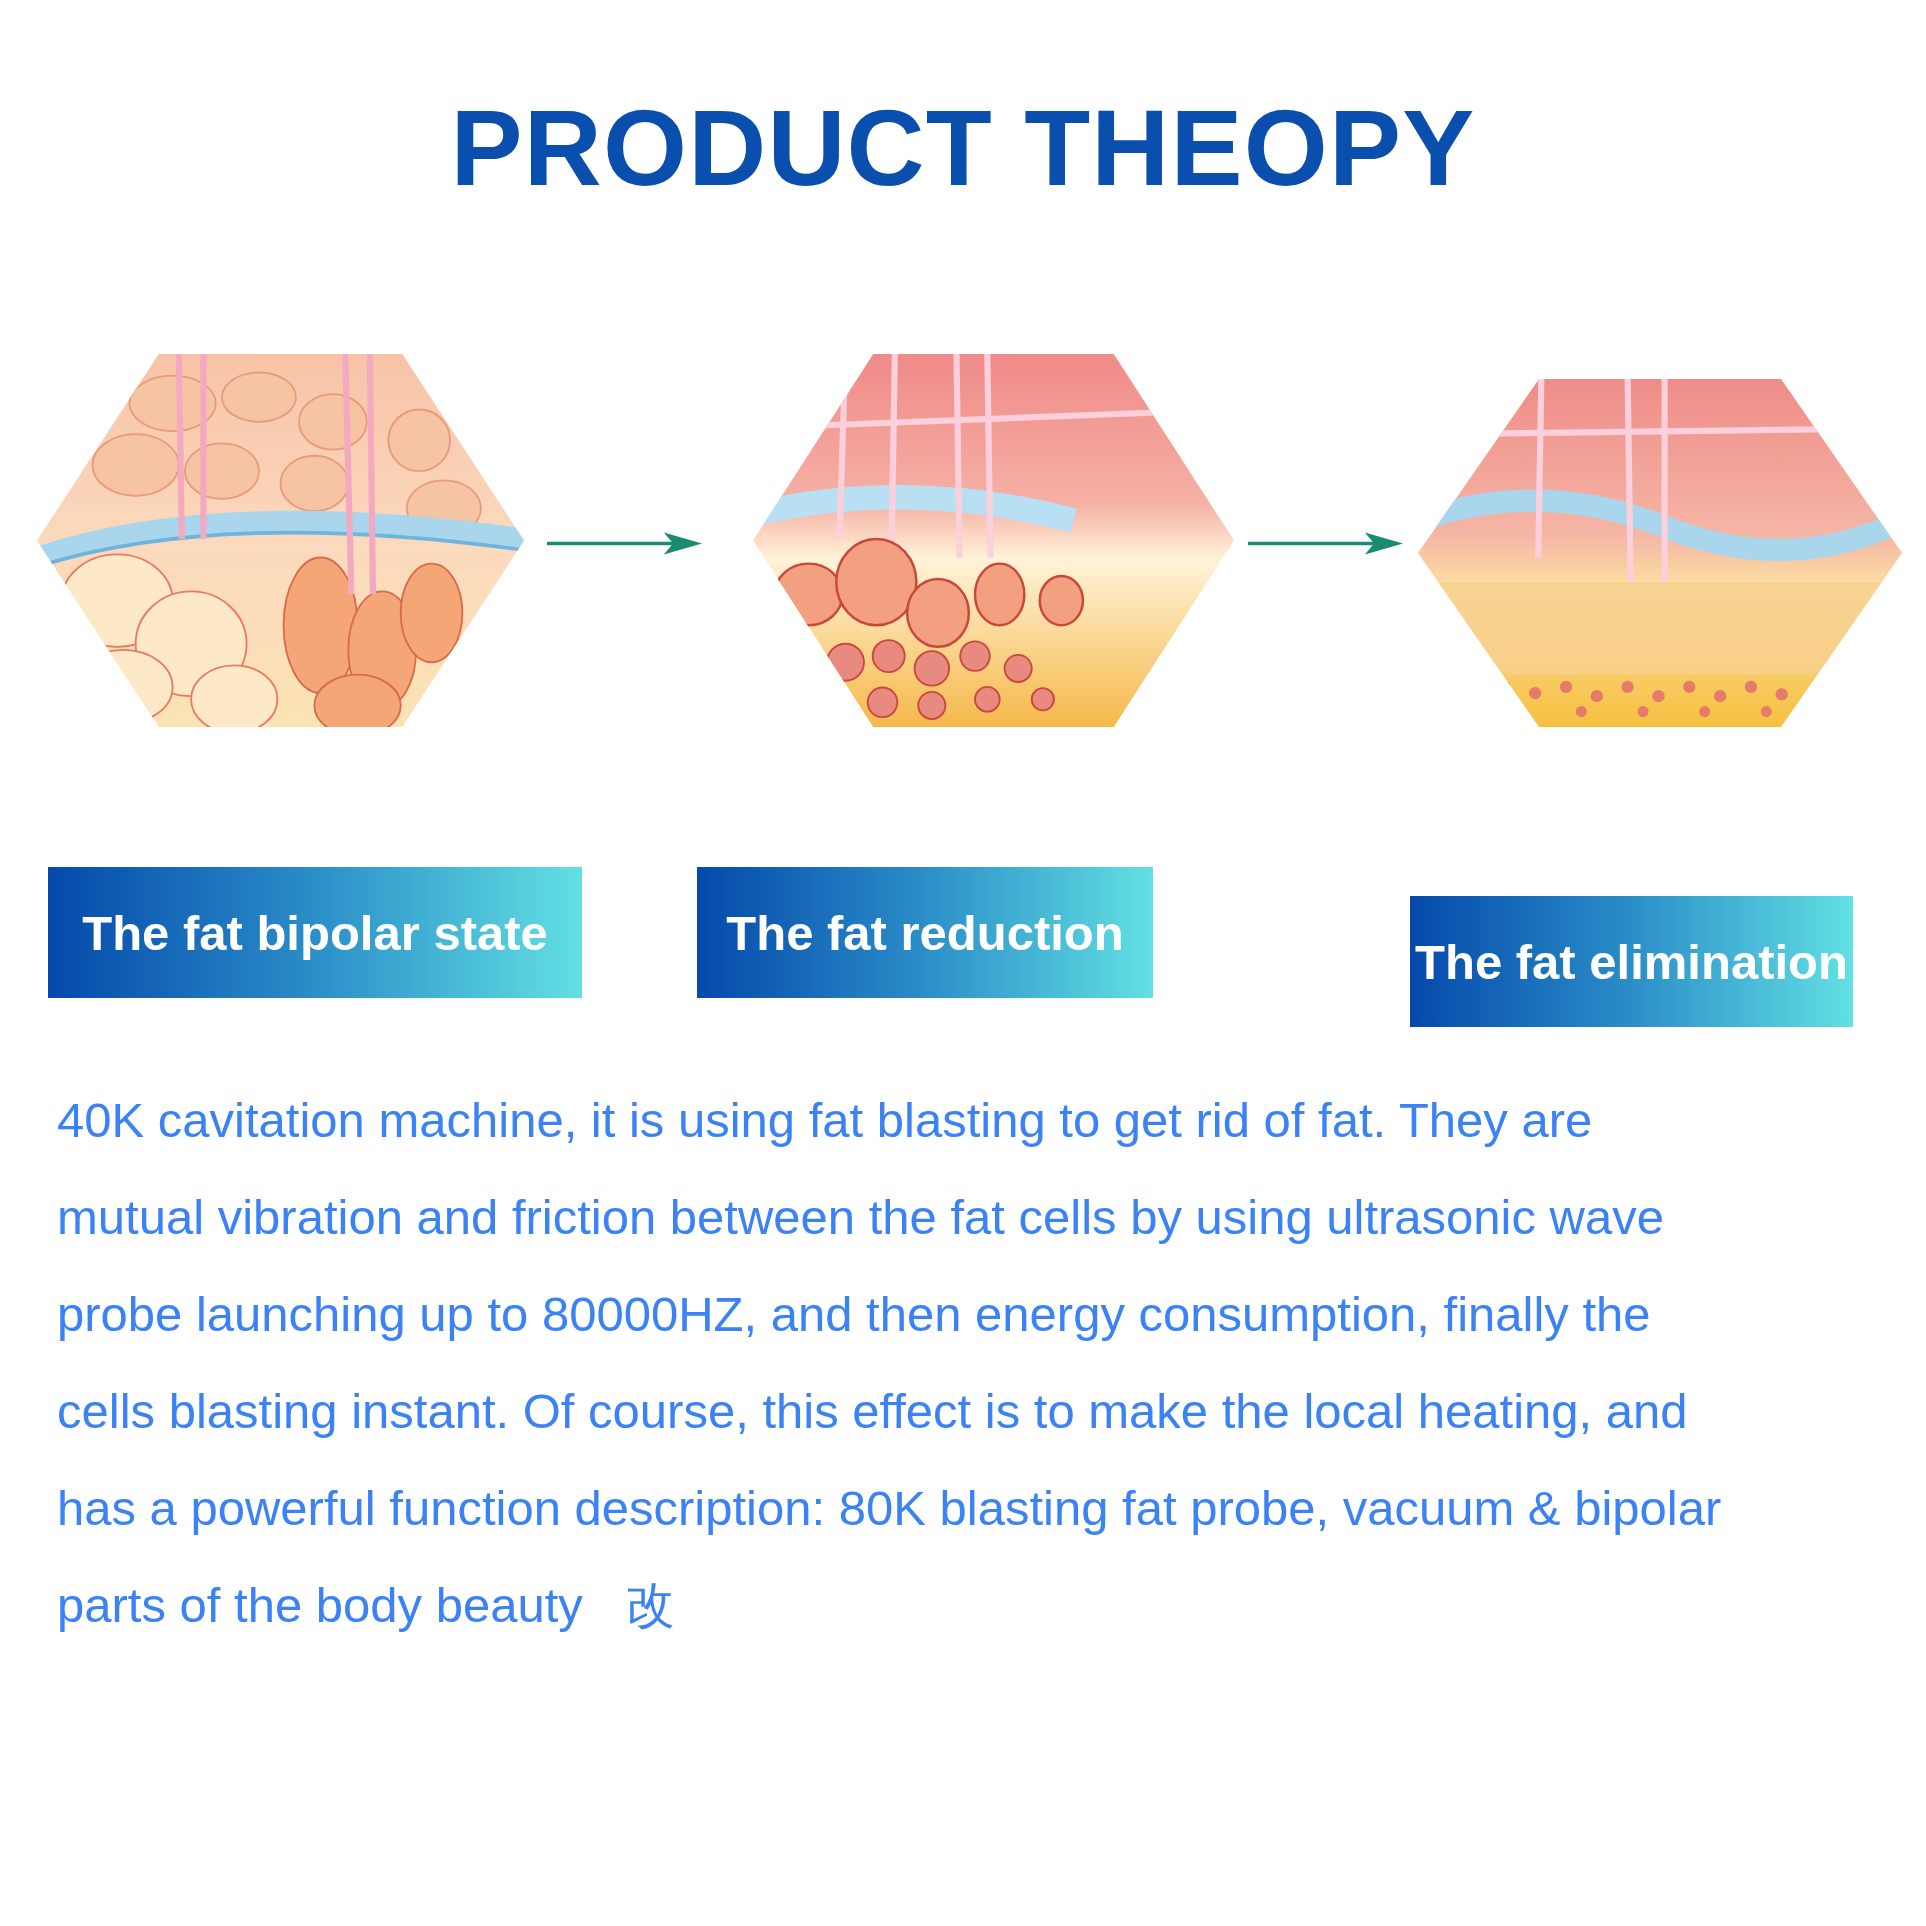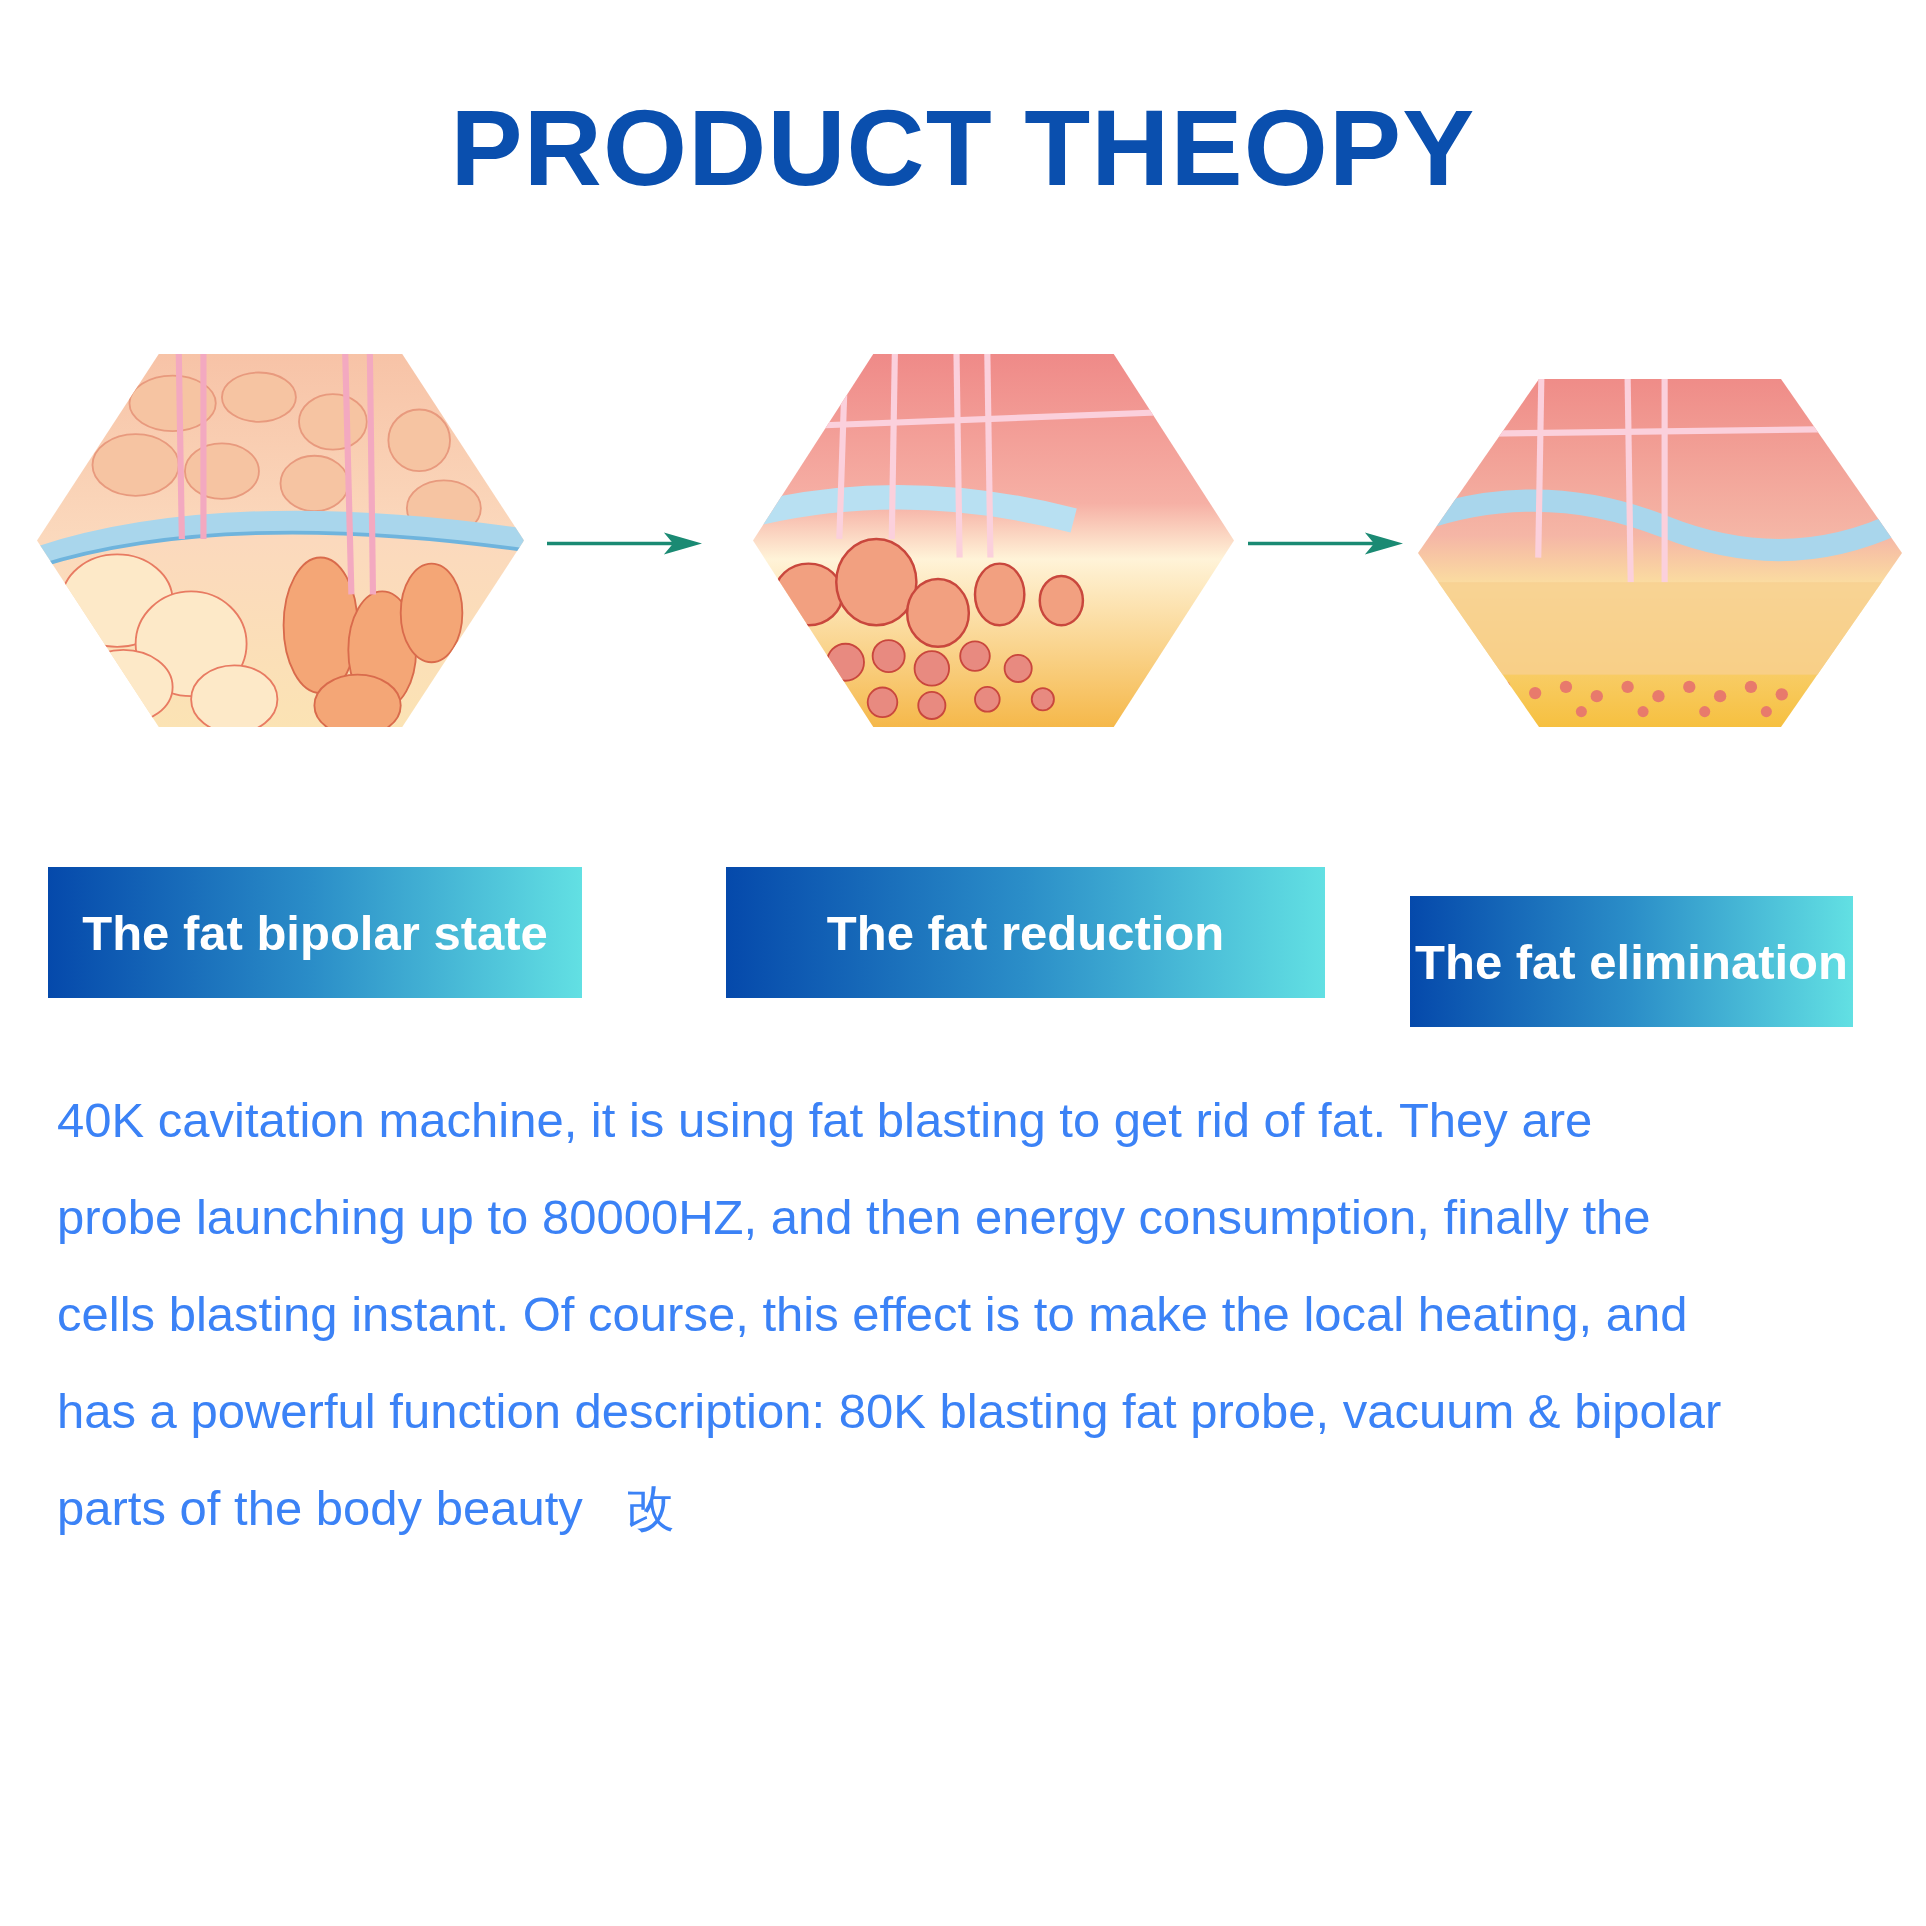--- a/index.html
+++ b/index.html
@@ -174,27 +174,28 @@
       <circle cx="365" cy="540" r="9"></circle>
         <circle cx="465" cy="540" r="9"></circle>
         <circle cx="565" cy="540" r="9"></circle>
     </g>
   </svg>
 </div>
 
 <div class="label-box" style="left:48px; top:867px; width:534px;">
   <span>The fat bipolar state</span>
 </div>
-<div class="label-box" style="left:726px; top:867px; width:599px;">
+<div class="label-box" style="left:697px; top:867px; width:456px;">
   <span>The fat reduction</span>
 </div>
 <div class="label-box" style="left:1410px; top:867px; width:443px;margin-top:29px;">
   <span>The fat elimination</span>
 </div>
 
 <div class="desc">
   <span class="line">40K cavitation machine, it is using fat blasting to get rid of fat. They are</span>
+  <span class="line">mutual vibration and friction between the fat cells by using ultrasonic wave</span>
   <span class="line">probe launching up to 80000HZ, and then energy consumption, finally the</span>
   <span class="line">cells blasting instant. Of course, this effect is to make the local heating, and</span>
   <span class="line">has a powerful function description: 80K blasting fat probe, vacuum &amp; bipolar</span>
   <span class="line"><span>parts of the body beauty</span><span class="cjk">改</span></span>
 </div>
 
 
 </body></html>

